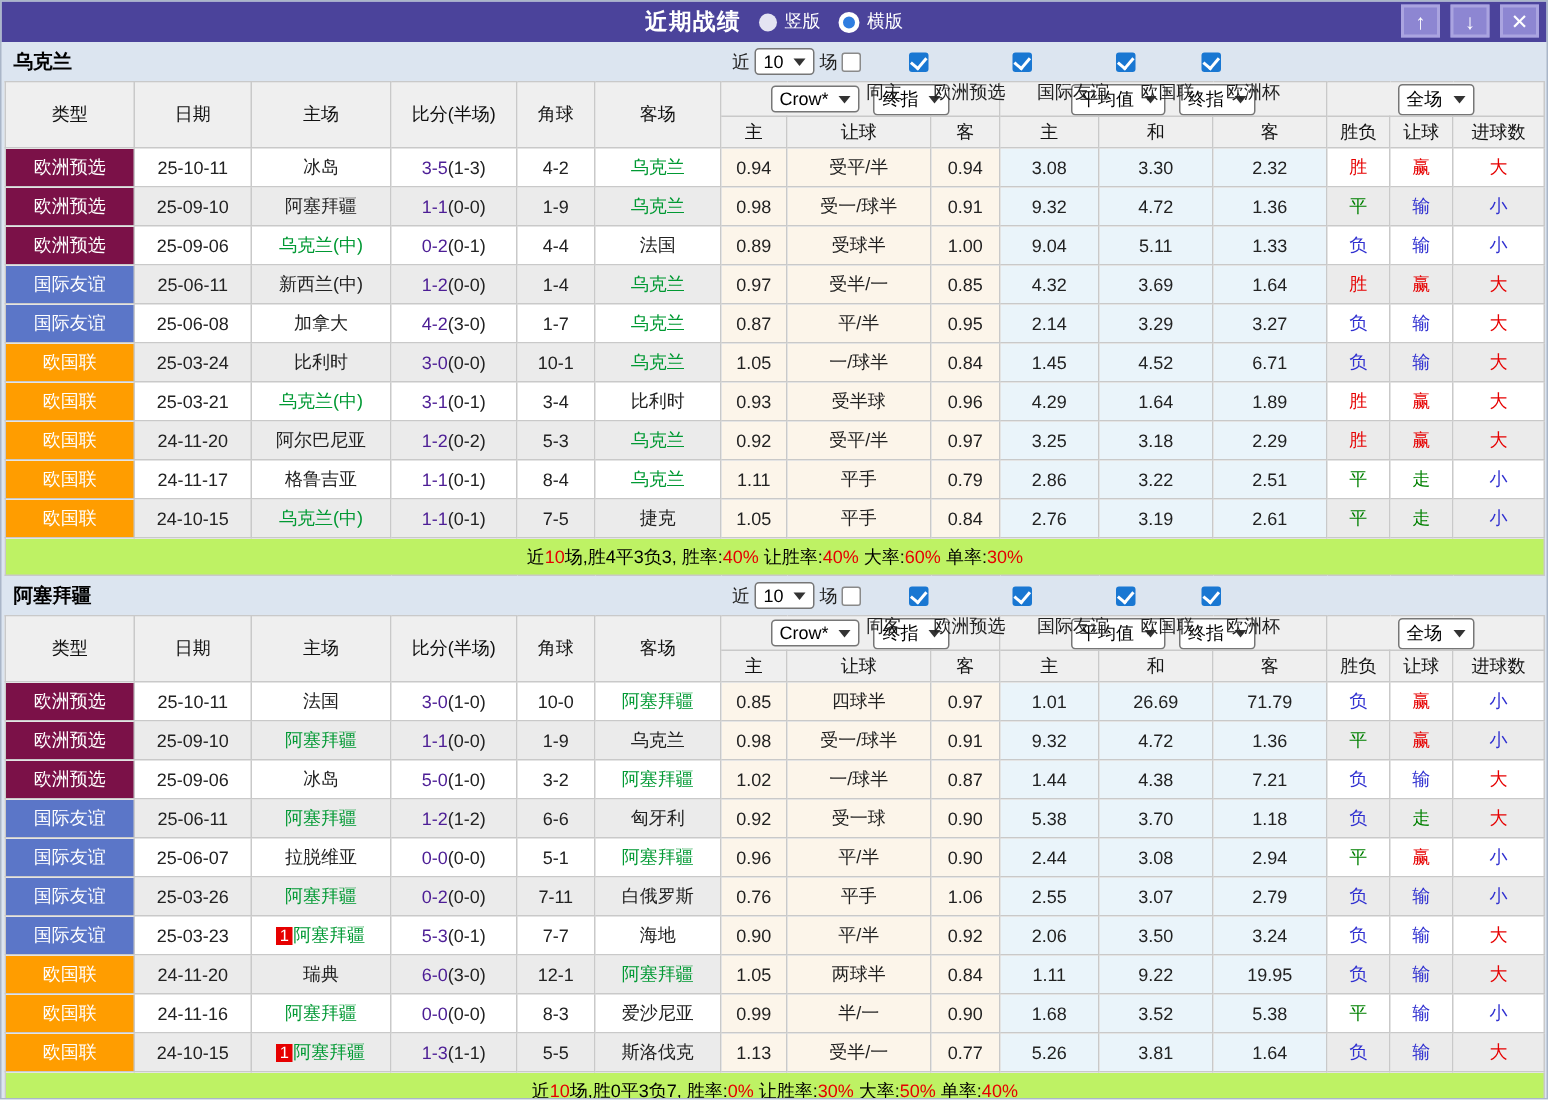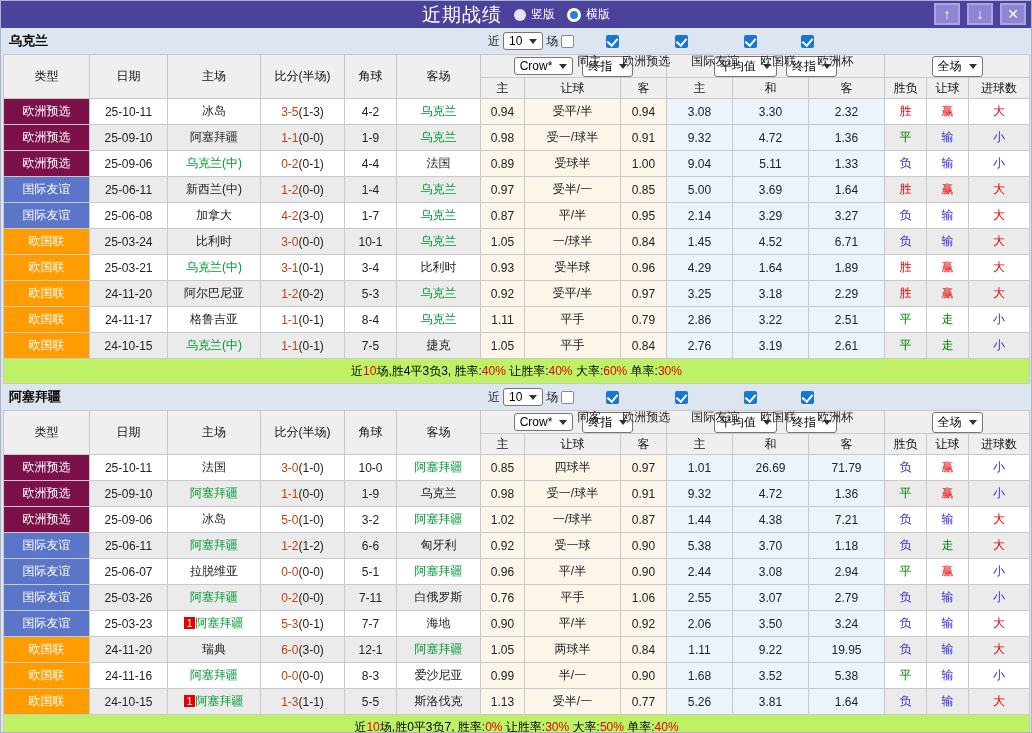--- a/index.html
+++ b/index.html
@@ -2,21 +2,21 @@
 <html><head>
 <meta charset="utf-8">
 <style>
   html,body{margin:0;padding:0;}
   .window{width:1032px;height:733px;box-sizing:border-box;background:#dce5f0;
     font-family:"Liberation Sans","DejaVu Sans",sans-serif;font-size:12px;color:#222;
     border:1px solid #aab6c8;overflow:hidden;}
   
   .titlebar{height:27px;background:#4b439b;position:relative;display:flex;align-items:center;color:#fff;}
   .title-center{margin:0 auto;display:flex;align-items:center;gap:12px;}
-  .title{font-weight:normal;font-size:19px;letter-spacing:1px;}
+  .title{font-weight:bold;font-size:15px;letter-spacing:1px;}
   .radio{display:inline-flex;align-items:center;gap:5px;font-size:12px;cursor:pointer;}
   .radio-dot{border-radius:50%;display:inline-block;}
   .radio-dot.sel{width:12px;height:12px;background:#e4e4f2;}
   .radio-dot.unsel{width:8px;height:8px;border:3px solid #fff;background:#2f7de0;}
   .tb-buttons{position:absolute;right:5px;top:2px;display:flex;gap:7px;}
   .tb-btn{width:26px;height:22px;background:#8d86d2;border:2px solid #aaa4e0;color:#fff;
     font-weight:bold;text-align:center;line-height:19px;font-size:14px;cursor:pointer;box-sizing:border-box;}
   
   .controls{height:26px;position:relative;display:flex;align-items:center;padding:0 8px;}
   .team-name{font-weight:bold;font-size:13px;color:#000;}
@@ -38,21 +38,21 @@
   thead th{background:#efefef;font-weight:normal;font-size:12px;color:#111;}
   tr.hrow1 th{height:22px;}
   tr.hrow2 th{height:20px;}
   tbody tr{height:26px;}
   tbody tr.alt td.plain{background:#ebebeb;}
   td.plain{background:#fff;}
   td.cream{background:#fcf5ea;}
   td.lblue{background:#eaf4fa;}
   td.type-cell{color:#fff;}
   .green{color:#009933;}
-  .score-main{color:#c2410c;}
+  .score-main{color:#4c1d95;}
   .redcard{background:#e60000;color:#fff;font-size:11px;padding:0 2px;margin-right:1px;}
   .hgroup{display:flex;justify-content:center;align-items:center;gap:9px;}
   tfoot td{height:24px;background:#bef264;color:#000;}
   tfoot .red{color:#e60000;}
 </style>
 </head>
 <body>
 
 <div class="window">
 
@@ -223,21 +223,21 @@
         <tr class="alt">
           <td class="type-cell" style="background: rgb(91, 118, 200);">国际友谊</td>
           <td class="plain">25-06-11</td>
           <td class="plain"><span>新西兰(中)</span></td>
           <td class="plain"><span class="score-main">1-2</span><span>(0-0)</span></td>
           <td class="plain">1-4</td>
           <td class="plain"><span class="green">乌克兰</span></td>
           <td class="cream">0.97</td>
           <td class="cream">受半/一</td>
           <td class="cream">0.85</td>
-          <td class="lblue">5.00</td>
+          <td class="lblue">4.32</td>
           <td class="lblue">3.69</td>
           <td class="lblue">1.64</td>
           <td class="plain" style="color: rgb(230, 0, 0);">胜</td>
           <td class="plain" style="color: rgb(230, 0, 0);">赢</td>
           <td class="plain" style="color: rgb(230, 0, 0);">大</td>
         </tr>
         <tr>
           <td class="type-cell" style="background: rgb(91, 118, 200);">国际友谊</td>
           <td class="plain">25-06-08</td>
           <td class="plain"><span>加拿大</span></td>

